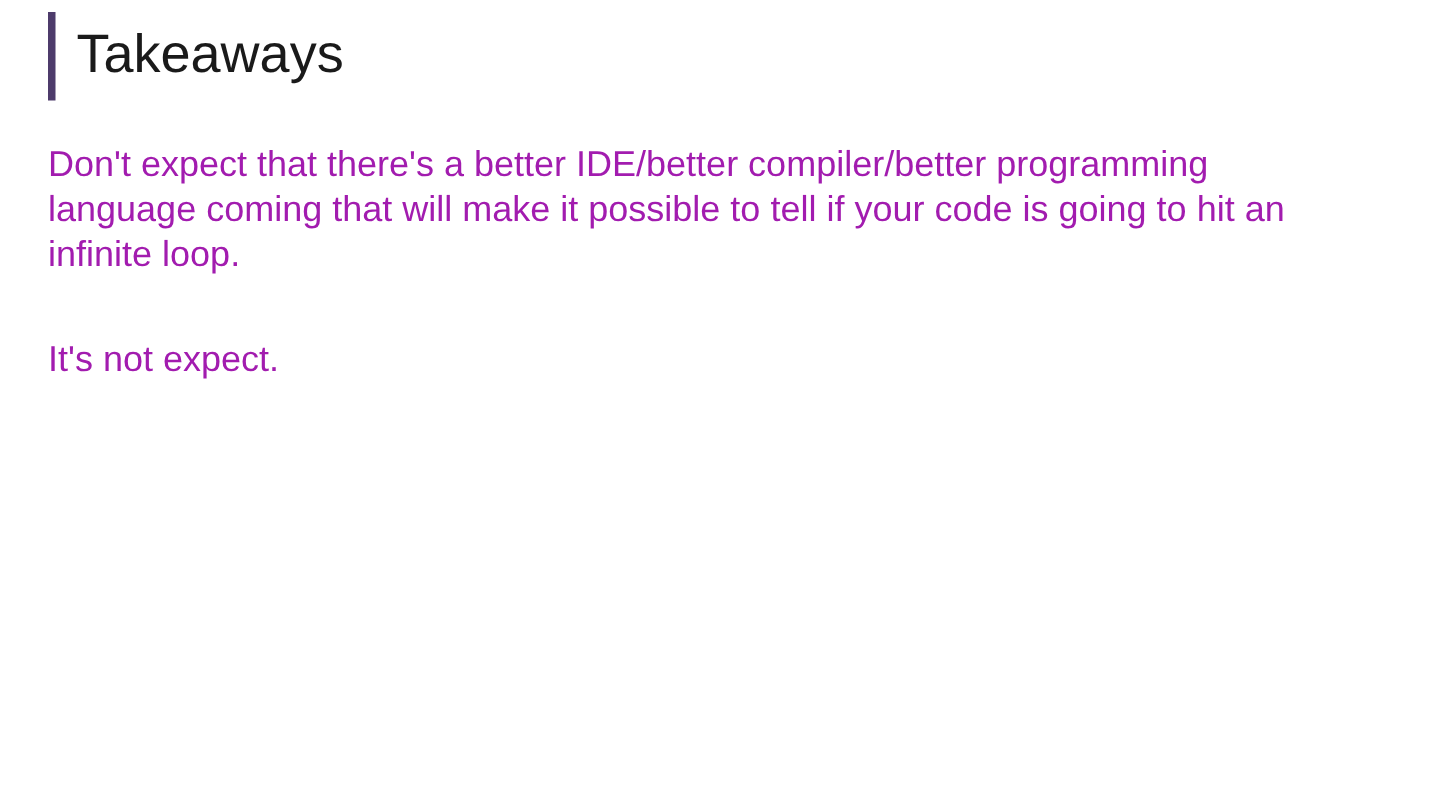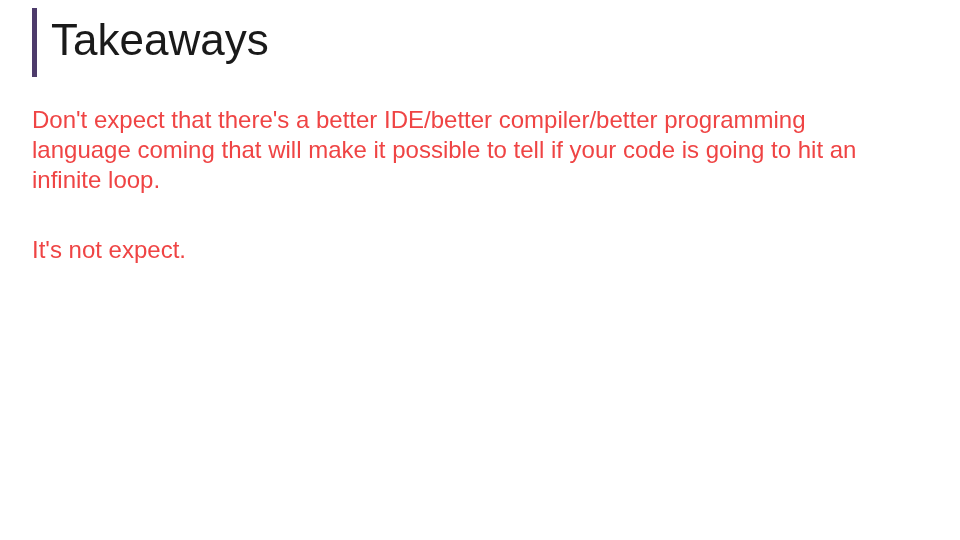--- a/index.html
+++ b/index.html
@@ -25,35 +25,35 @@
       align-items: stretch;
       margin-top: 8px;
       margin-left: 32px;
     }
     .accent-line {
       width: 5px;
       background: #4d3b6b;
       margin-right: 14px;
     }
     .title {
-      font-size: 44px;
+      font-size: 36px;
       font-weight: 300;
       color: #1a1a1a;
       line-height: 1.2;
       padding: 6px 0 10px 0;
     }
     .body {
       margin-top: 28px;
       margin-left: 32px;
       margin-right: 60px;
     }
     .paragraph {
       font-size: 24px;
       font-weight: 300;
-      color: #ef4444;
+      color: #a21caf;
       line-height: 1.25;
       margin-bottom: 40px;
     }
   </style>
 </head>
 <body>
 
 <div class="slide">
   <div class="title-bar">
     <div class="accent-line"></div>

